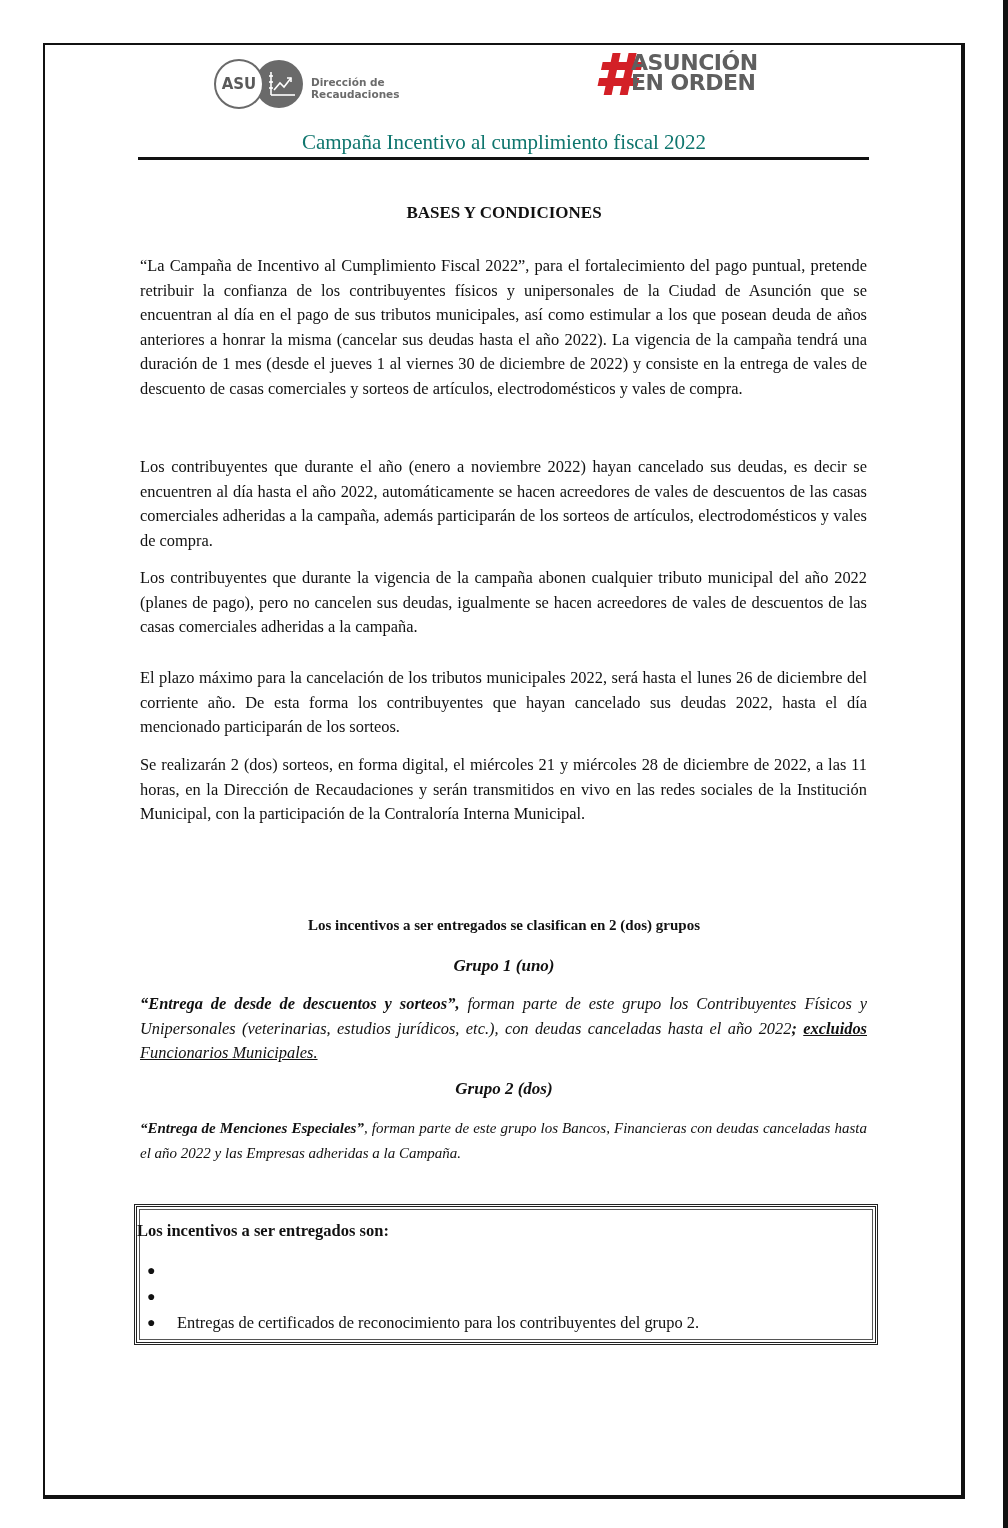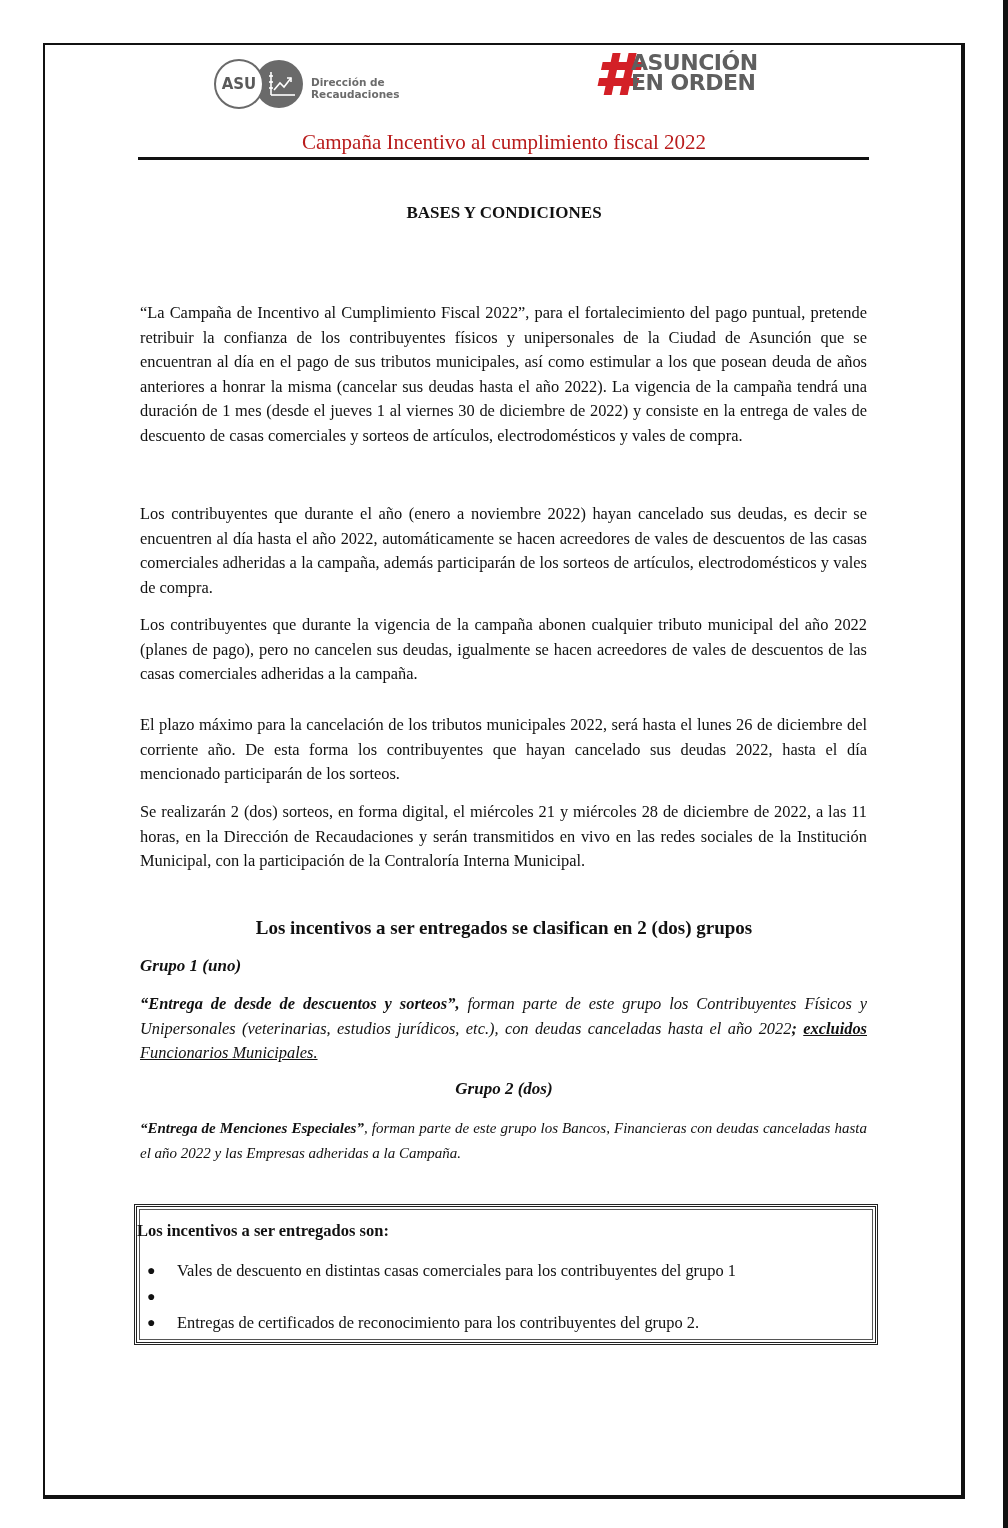--- a/index.html
+++ b/index.html
@@ -10,34 +10,34 @@
   .logo-asu { position: absolute; left: 211px; top: 58px; width: 260px; height: 54px; }
   .asu-circles { position: absolute; left: 0; top: 0; width: 96px; height: 52px; }
   .asu-text-label { position: absolute; left: 100px; top: 18px; font-family: "DejaVu Sans", sans-serif; font-size: 10.5px; font-weight: bold; color: #6b6b6b; letter-spacing: 0px; }
   .asu-word { font-family: "DejaVu Sans", sans-serif; font-weight: bold; font-size: 15px; fill: #5a5a5a; }
 
   .logo-orden { position: absolute; left: 597px; top: 51px; width: 190px; height: 50px; }
   .orden-hash { position: absolute; left: 0; top: 0; width: 48px; height: 46px; }
   .orden-text { position: absolute; left: 34px; top: 2px; font-family: "DejaVu Sans", sans-serif; font-weight: bold; color: #5f5f5f; line-height: 20px; font-size: 22px; letter-spacing: -0.5px; }
   .orden-text span { display: block; }
 
-  .doc-title { position: absolute; left: 140px; top: 130px; width: 728px; text-align: center; font-size: 21px; color: #b91c1c; }
+  .doc-title { position: absolute; left: 140px; top: 130px; width: 728px; text-align: center; font-size: 21px; color: #0f766e; }
   .title-rule { position: absolute; left: 138px; top: 157px; width: 731px; height: 3px; background: #111; }
 
   .h-bases { position: absolute; left: 140px; top: 203px; width: 728px; text-align: center; font-weight: bold; font-size: 17px; }
 
-  .para { position: absolute; left: 140px; width: 727px; font-size: 16.4px; line-height: 24.6px; text-align: justify; text-align-last: left; margin-top: 47px; }
+  .para { position: absolute; left: 140px; width: 727px; font-size: 16.4px; line-height: 24.6px; text-align: justify; text-align-last: left; }
   .p1 { top: 254px; }
   .p2 { top: 455px; }
   .p3 { top: 566px; }
   .p4 { top: 666px; }
   .p5 { top: 753px; }
 
-  .h-groups { position: absolute; left: 140px; top: 917px; width: 728px; text-align: center; font-weight: bold; font-size: 19px; }
-  .h-g1 { position: absolute; left: 140px; top: 956px; width: 728px; font-weight: bold; font-style: italic; font-size: 17px; }
+  .h-groups { position: absolute; left: 140px; top: 917px; width: 728px; text-align: center; font-weight: bold; font-size: 15px; }
+  .h-g1 { position: absolute; left: 140px; top: 956px; width: 728px; text-align: center; font-weight: bold; font-style: italic; font-size: 17px; }
   .g1-text { position: absolute; left: 140px; top: 992px; width: 727px; font-style: italic; font-size: 16.4px; line-height: 24.6px; text-align: justify; text-align-last: left; }
   .h-g2 { position: absolute; left: 140px; top: 1079px; width: 728px; text-align: center; font-weight: bold; font-style: italic; font-size: 17px; }
   .g2-text { position: absolute; left: 140px; top: 1116px; width: 727px; font-style: italic; font-size: 15px; line-height: 24.6px; text-align: justify; text-align-last: left; }
   .b { font-weight: bold; }
   .u { text-decoration: underline; }
 
   .box { position: absolute; left: 134px; top: 1204px; width: 744px; height: 141px; border: 3px double #222; box-sizing: border-box; outline: 1px solid #555; outline-offset: -6px; }
   .box-title { position: absolute; left: 0; top: 14px; width: 100%; text-align: left; font-weight: bold; font-size: 16.5px; }
   .box-list { position: absolute; left: 6px; top: 51px; margin: 0; padding: 0; list-style: none; font-size: 16.4px; }
   .box-list li { position: relative; height: 26px; line-height: 26px; padding-left: 34px; white-space: nowrap; }
@@ -98,17 +98,17 @@
 
 <div class="h-g1">Grupo 1 (uno)</div>
 <div class="g1-text"><span class="b">“Entrega de desde de descuentos y sorteos”,</span><span> forman parte de este grupo los Contribuyentes Físicos y Unipersonales (veterinarias, estudios jurídicos, etc.), con deudas canceladas hasta el año 2022</span><span class="b">;</span> <span class="b u">excluidos</span><span class="u"> Funcionarios Municipales.</span></div>
 
 <div class="h-g2">Grupo 2 (dos)</div>
 <div class="g2-text"><span class="b">“Entrega de Menciones Especiales”</span><span>, forman parte de este grupo los Bancos, Financieras con deudas canceladas hasta el año 2022 y las Empresas adheridas a la Campaña.</span></div>
 
 <div class="box">
   <div class="box-title">Los incentivos a ser entregados son:</div>
   <ul class="box-list">
-    <li><span class="bullet">●</span><span>Vales de descuento en distintas casas comerciales para los contribuyentes del grupo 1</span></li>
+    <li><span class="bullet">●</span></li>
     <li><span class="bullet">●</span></li>
     <li><span class="bullet">●</span><span>Entregas de certificados de reconocimiento para los contribuyentes del grupo 2.</span></li>
   </ul>
 </div>
 
 </body></html>

